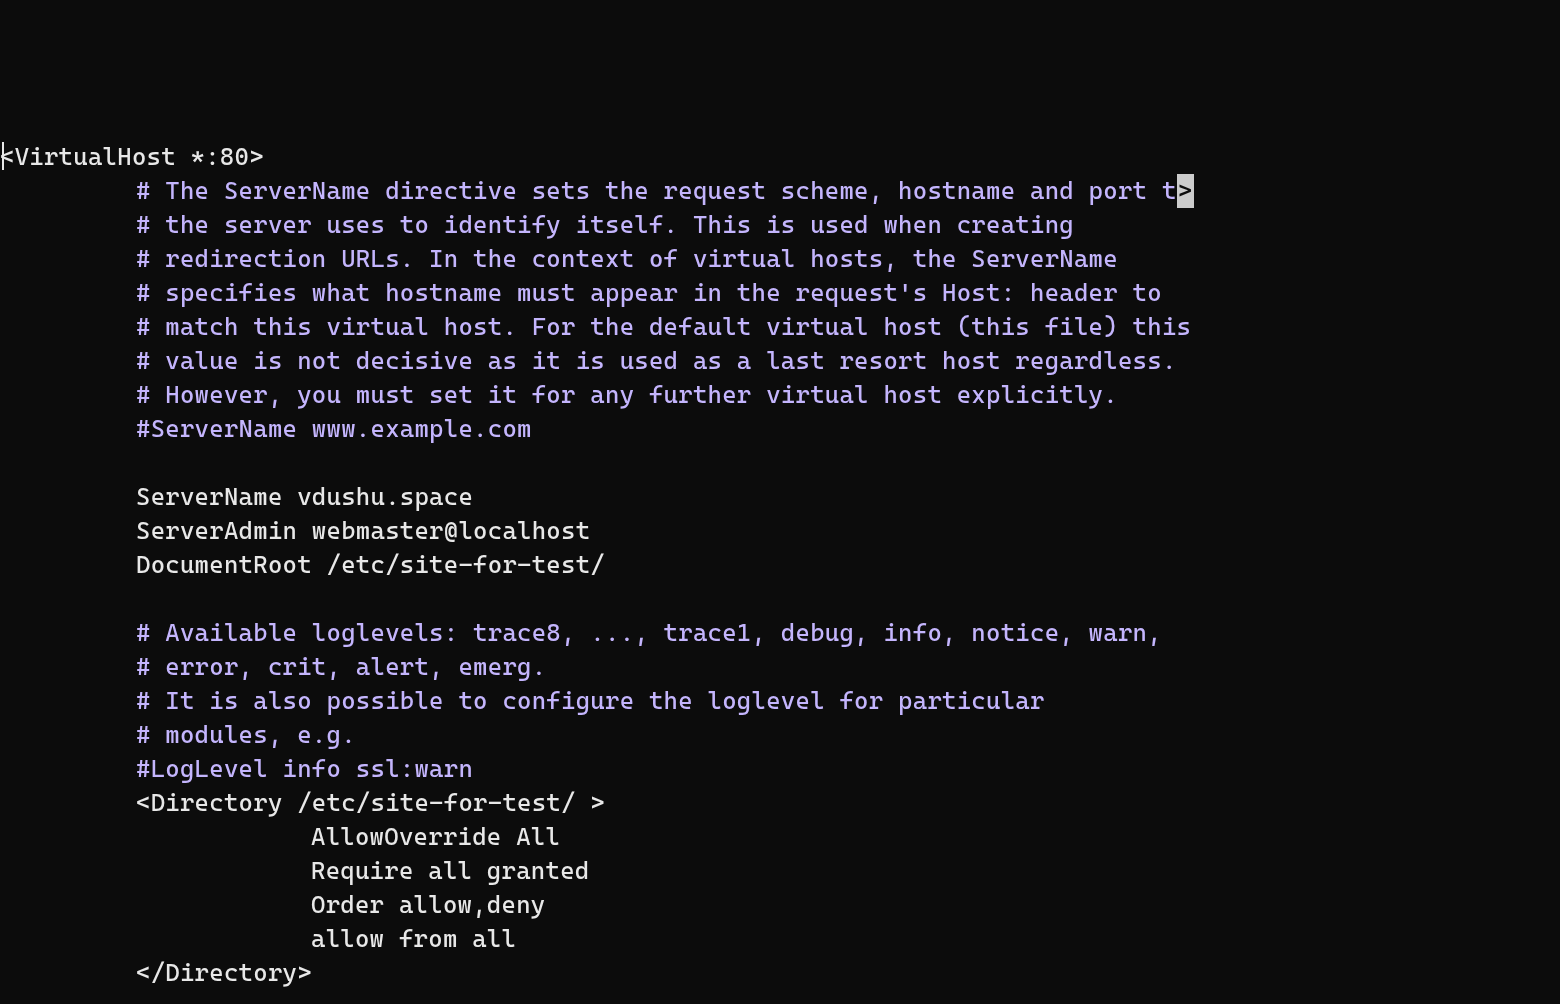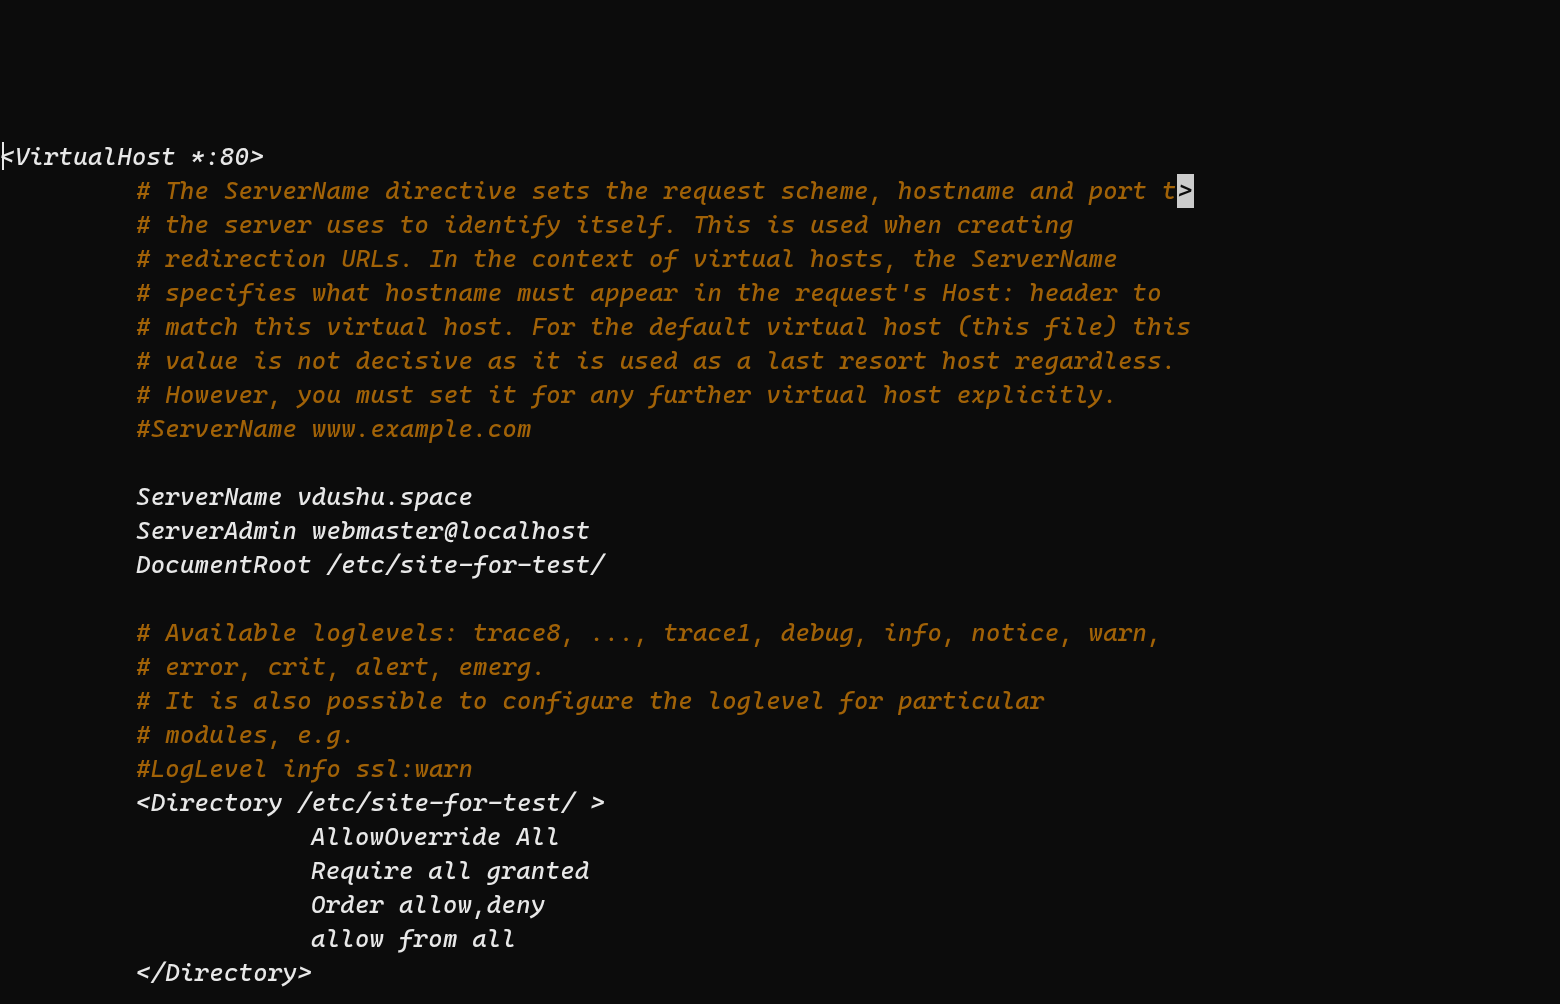--- a/index.html
+++ b/index.html
@@ -18,29 +18,28 @@
     overflow: hidden;
     width: 1560px;
     height: 1004px;
     letter-spacing: 0.3px;
     font-weight: 500;
   }
   .terminal {
     padding: 4px 0 0 0;
   }
   .comment {
-    color: #a16207;
+    color: #c4b5fd;
   }
   .normal {
     color: #e8e8e8;
   }
   .line {
     display: block;
     height: 34px;
-    font-style: italic;
   }
   .indent1 {
     padding-left: 136px;
   }
   .indent2 {
     padding-left: 271px;
     margin-left: 40px;
   }
   .cursor-block {
     background-color: #cccccc;

